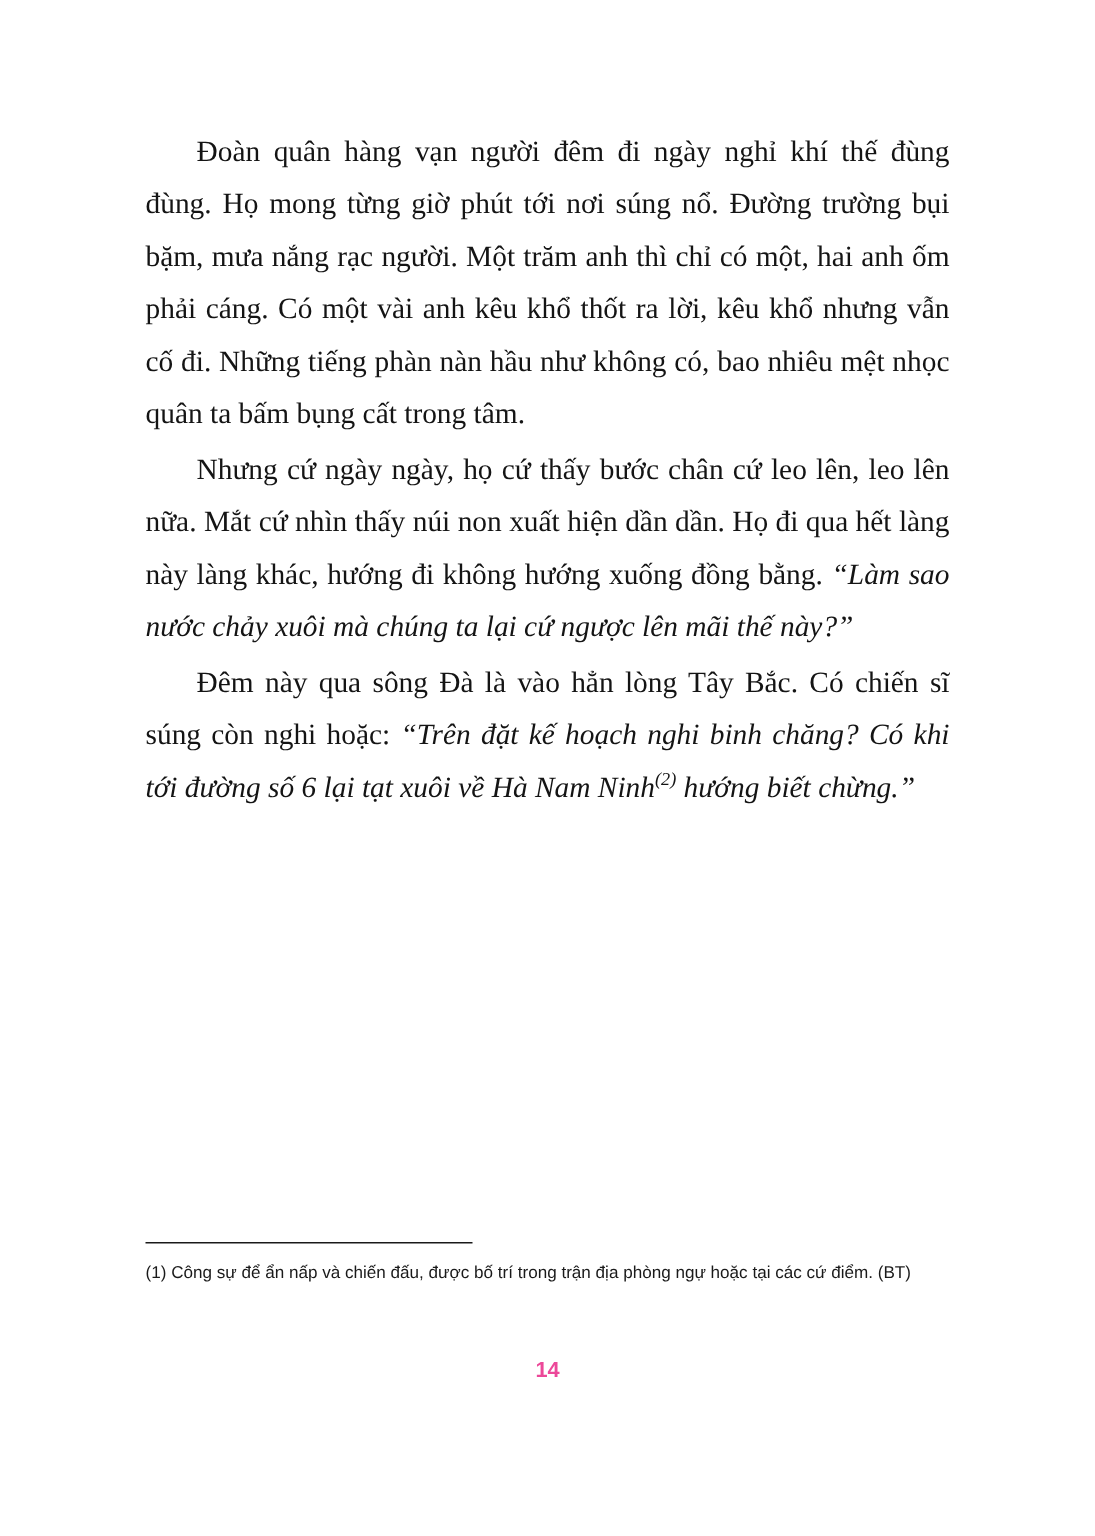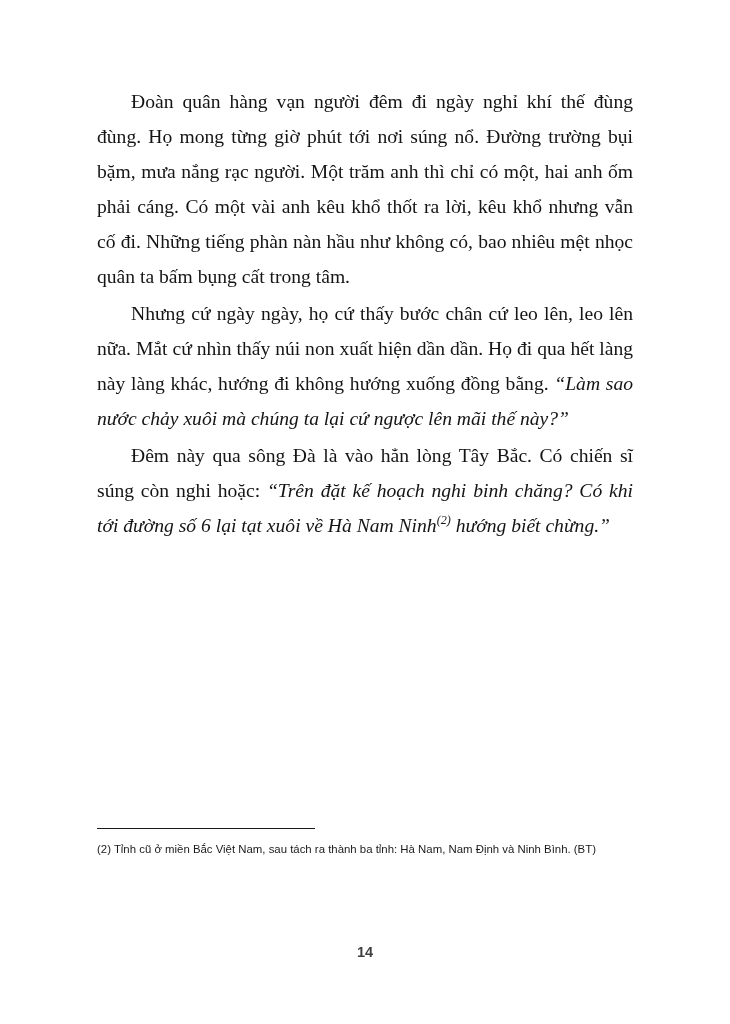--- a/index.html
+++ b/index.html
@@ -73,27 +73,27 @@
     font-size: 11.4px;
     line-height: 19px;
     color: #1a1a1a;
     text-align: left;
     margin: 0 0 5px 0;
   }
 
   .page-number {
     position: absolute;
     left: 0;
-    top: 944px;
+    top: 906px;
     width: 730px;
     text-align: center;
     font-family: "Liberation Sans", sans-serif;
     font-weight: bold;
     font-size: 14.5px;
-    color: #404040;
+    color: #ec4899;
   }
 </style>
 </head>
 <body>
 
 <div class="page">
 
   <div class="content">
 
     <p class="para">
@@ -106,18 +106,18 @@
     </p>
 
     <p class="para">
       <span>Đêm này qua sông Đà là vào hẳn lòng Tây Bắc. Có chiến sĩ súng còn nghi hoặc: </span><span class="it">“Trên đặt kế hoạch nghi binh chăng? Có khi tới đường số 6 lại tạt xuôi về Hà Nam Ninh</span><sup class="it">(2)</sup><span class="it"> hướng biết chừng.”</span>
     </p>
 
   </div>
 
   <div class="footnotes">
     <div class="fn-rule"></div>
-    <p class="fn">(2) Tỉnh cũ ở miền Bắc Việt Nam, sau tách ra thành ba tỉnh: Hà Nam, Nam Định và Ninh Bình. (BT)</p>
+    <p class="fn">(1) Công sự để ẩn nấp và chiến đấu, được bố trí trong trận địa phòng ngự hoặc tại các cứ điểm. (BT)</p>
   </div>
 
   <div class="page-number">14</div>
 
 </div>
 
 </body></html>

